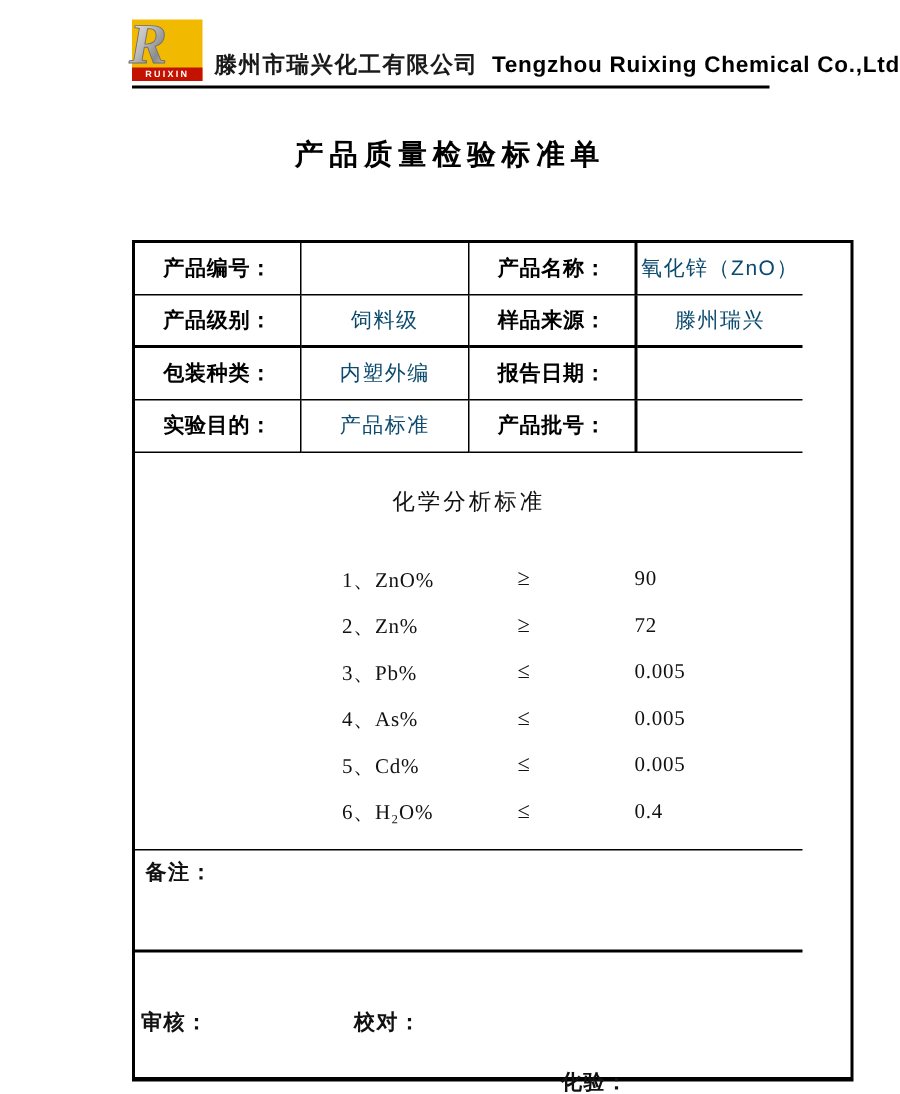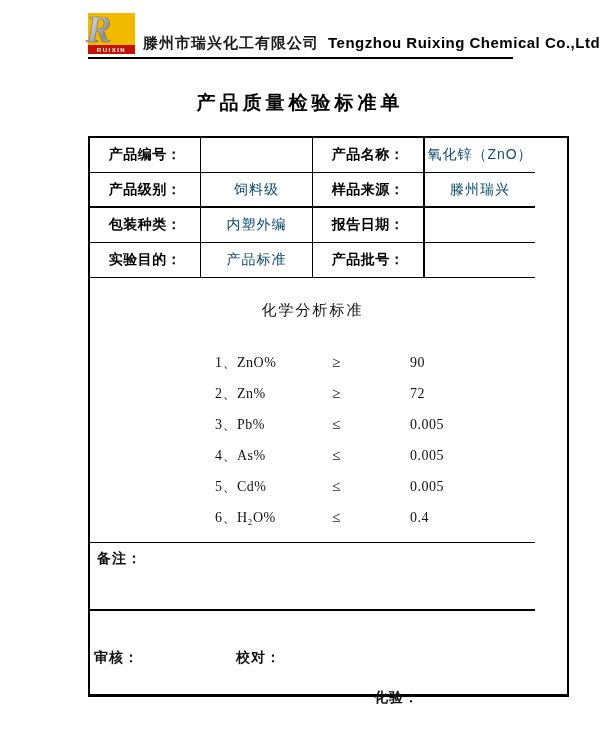--- a/index.html
+++ b/index.html
@@ -37,21 +37,21 @@
     position:absolute;left:88px;top:57px;width:425px;height:2px;background:#000;
   }
   
   .doc-title{
     position:absolute;left:0;right:0;top:90px;text-align:center;
     font-family:"Liberation Sans","DejaVu Sans",sans-serif;
     font-size:19px;font-weight:bold;letter-spacing:4px;color:#000;
   }
   
   .form-table{
-    position:absolute;left:88px;top:136px;width:481px;height:561px;
+    position:absolute;left:88px;top:160px;width:481px;height:561px;
     box-sizing:border-box;
     border:2px solid #000;border-bottom-width:3px;
     display:grid;
     grid-template-columns:111px 112px 112px 110px;
     grid-template-rows:35px 35px 35px 35px 265px 68px 83px;
   }
   .cell{
     box-sizing:border-box;display:flex;align-items:center;justify-content:center;
     overflow:hidden;
   }
@@ -67,21 +67,21 @@
     font-family:Liberation Sans, sans-serif;
     font-size:14px;letter-spacing:1px;color:#0c4a6e;
   }
   .span-all{grid-column:1 / -1;}
   
   .chem-cell{box-sizing:border-box;padding-top:23px;}
   .chem-title{
     text-align:center;font-size:15px;letter-spacing:2px;color:#111;
     font-family:"Liberation Serif","DejaVu Serif",serif;
   }
-  .chem-list{margin-top:27px;}
+  .chem-list{margin-top:27px;margin-left:13px;}
   .chem-row{
     height:31px;display:flex;align-items:center;padding-left:125px;
     font-size:14px;color:#111;
   }
   .chem-name{width:117px;letter-spacing:0.5px;}
   .chem-op{width:78px;font-size:15px;}
   .chem-val{letter-spacing:0.5px;}
   
   .remarks-cell{
     box-sizing:border-box;padding:6px 7px;

